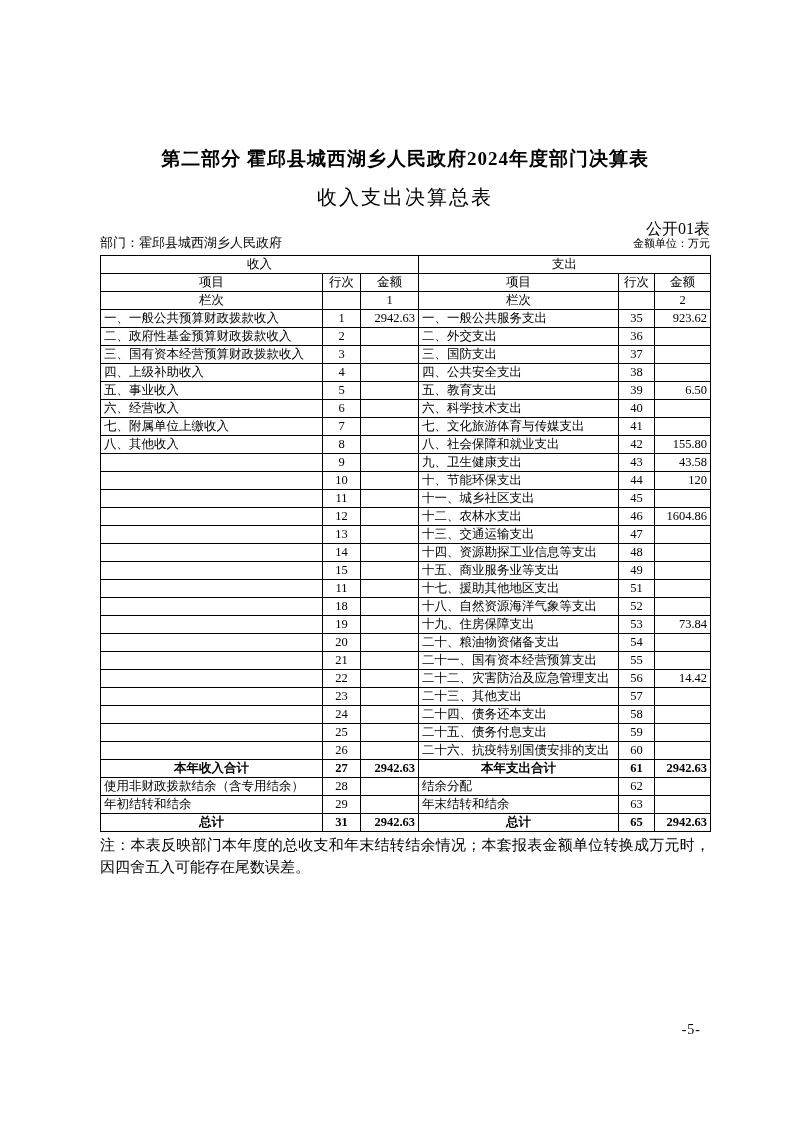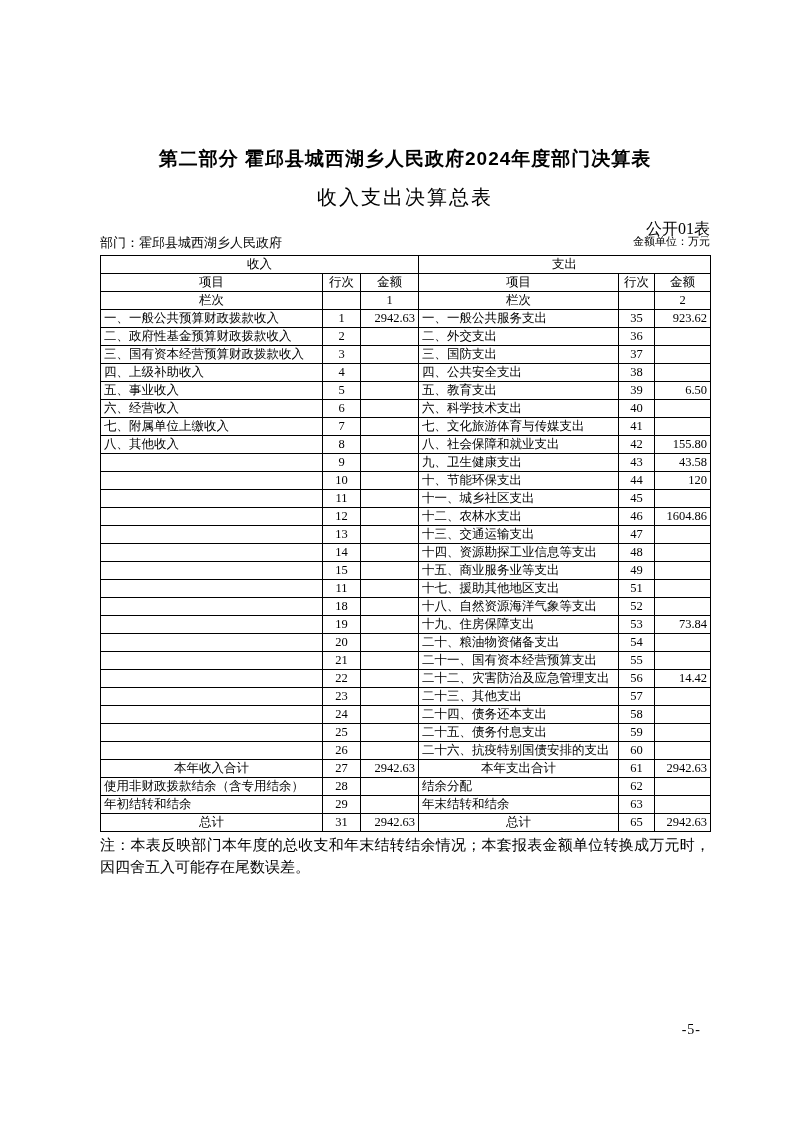--- a/index.html
+++ b/index.html
@@ -5,46 +5,46 @@
   * { margin:0; padding:0; box-sizing:border-box; }
   html,body { background:#ffffff; }
   body {
     width:793px; height:1122px; position:relative;
     font-family:"Liberation Serif", serif; color:#000;
     overflow:hidden;
   }
   .content { position:absolute; left:100px; top:146px; width:610px; }
   .doc-title {
     text-align:center; font-weight:bold; font-size:19px;
-    font-family:Liberation Sans, sans-serif;
+    font-family:Liberation Serif, serif;
     letter-spacing:1px; margin-bottom:12px; white-space:nowrap;
   }
   .doc-subtitle {
     text-align:center; font-size:20px; letter-spacing:2px; margin-bottom:8px;
   }
   .code-line { text-align:right; font-size:16px; height:15px; }
   .meta-line {
-    display:flex; justify-content:space-between; align-items:flex-start;
+    display:flex; justify-content:space-between; align-items:center;
     margin-bottom:3px;
   }
   .meta-dept { font-size:13px; }
   .meta-unit { font-size:11px; }
   table.budget {
     width:610px; border-collapse:collapse; table-layout:fixed;
     font-size:12.5px;
   }
   table.budget th, table.budget td {
     border:1px solid #000; height:18px; padding:0 3px;
     font-weight:normal; overflow:hidden; white-space:nowrap;
   }
   table.budget th { text-align:center; }
   td.item { text-align:left; }
   td.line { text-align:center; padding:0 1px; }
   td.amt  { text-align:right; }
-  tr.bold td { font-weight:normal; }
+  tr.bold td { font-weight:bold; }
   tr.bold td.item { text-align:center; }
   .footnote {
     margin-top:3px; font-size:15px; line-height:1.45; text-align:justify;
   }
   .page-number {
     position:absolute; top:1022px; right:92px; font-size:14px;
     letter-spacing:1px;
   }
 </style>
 </head>

